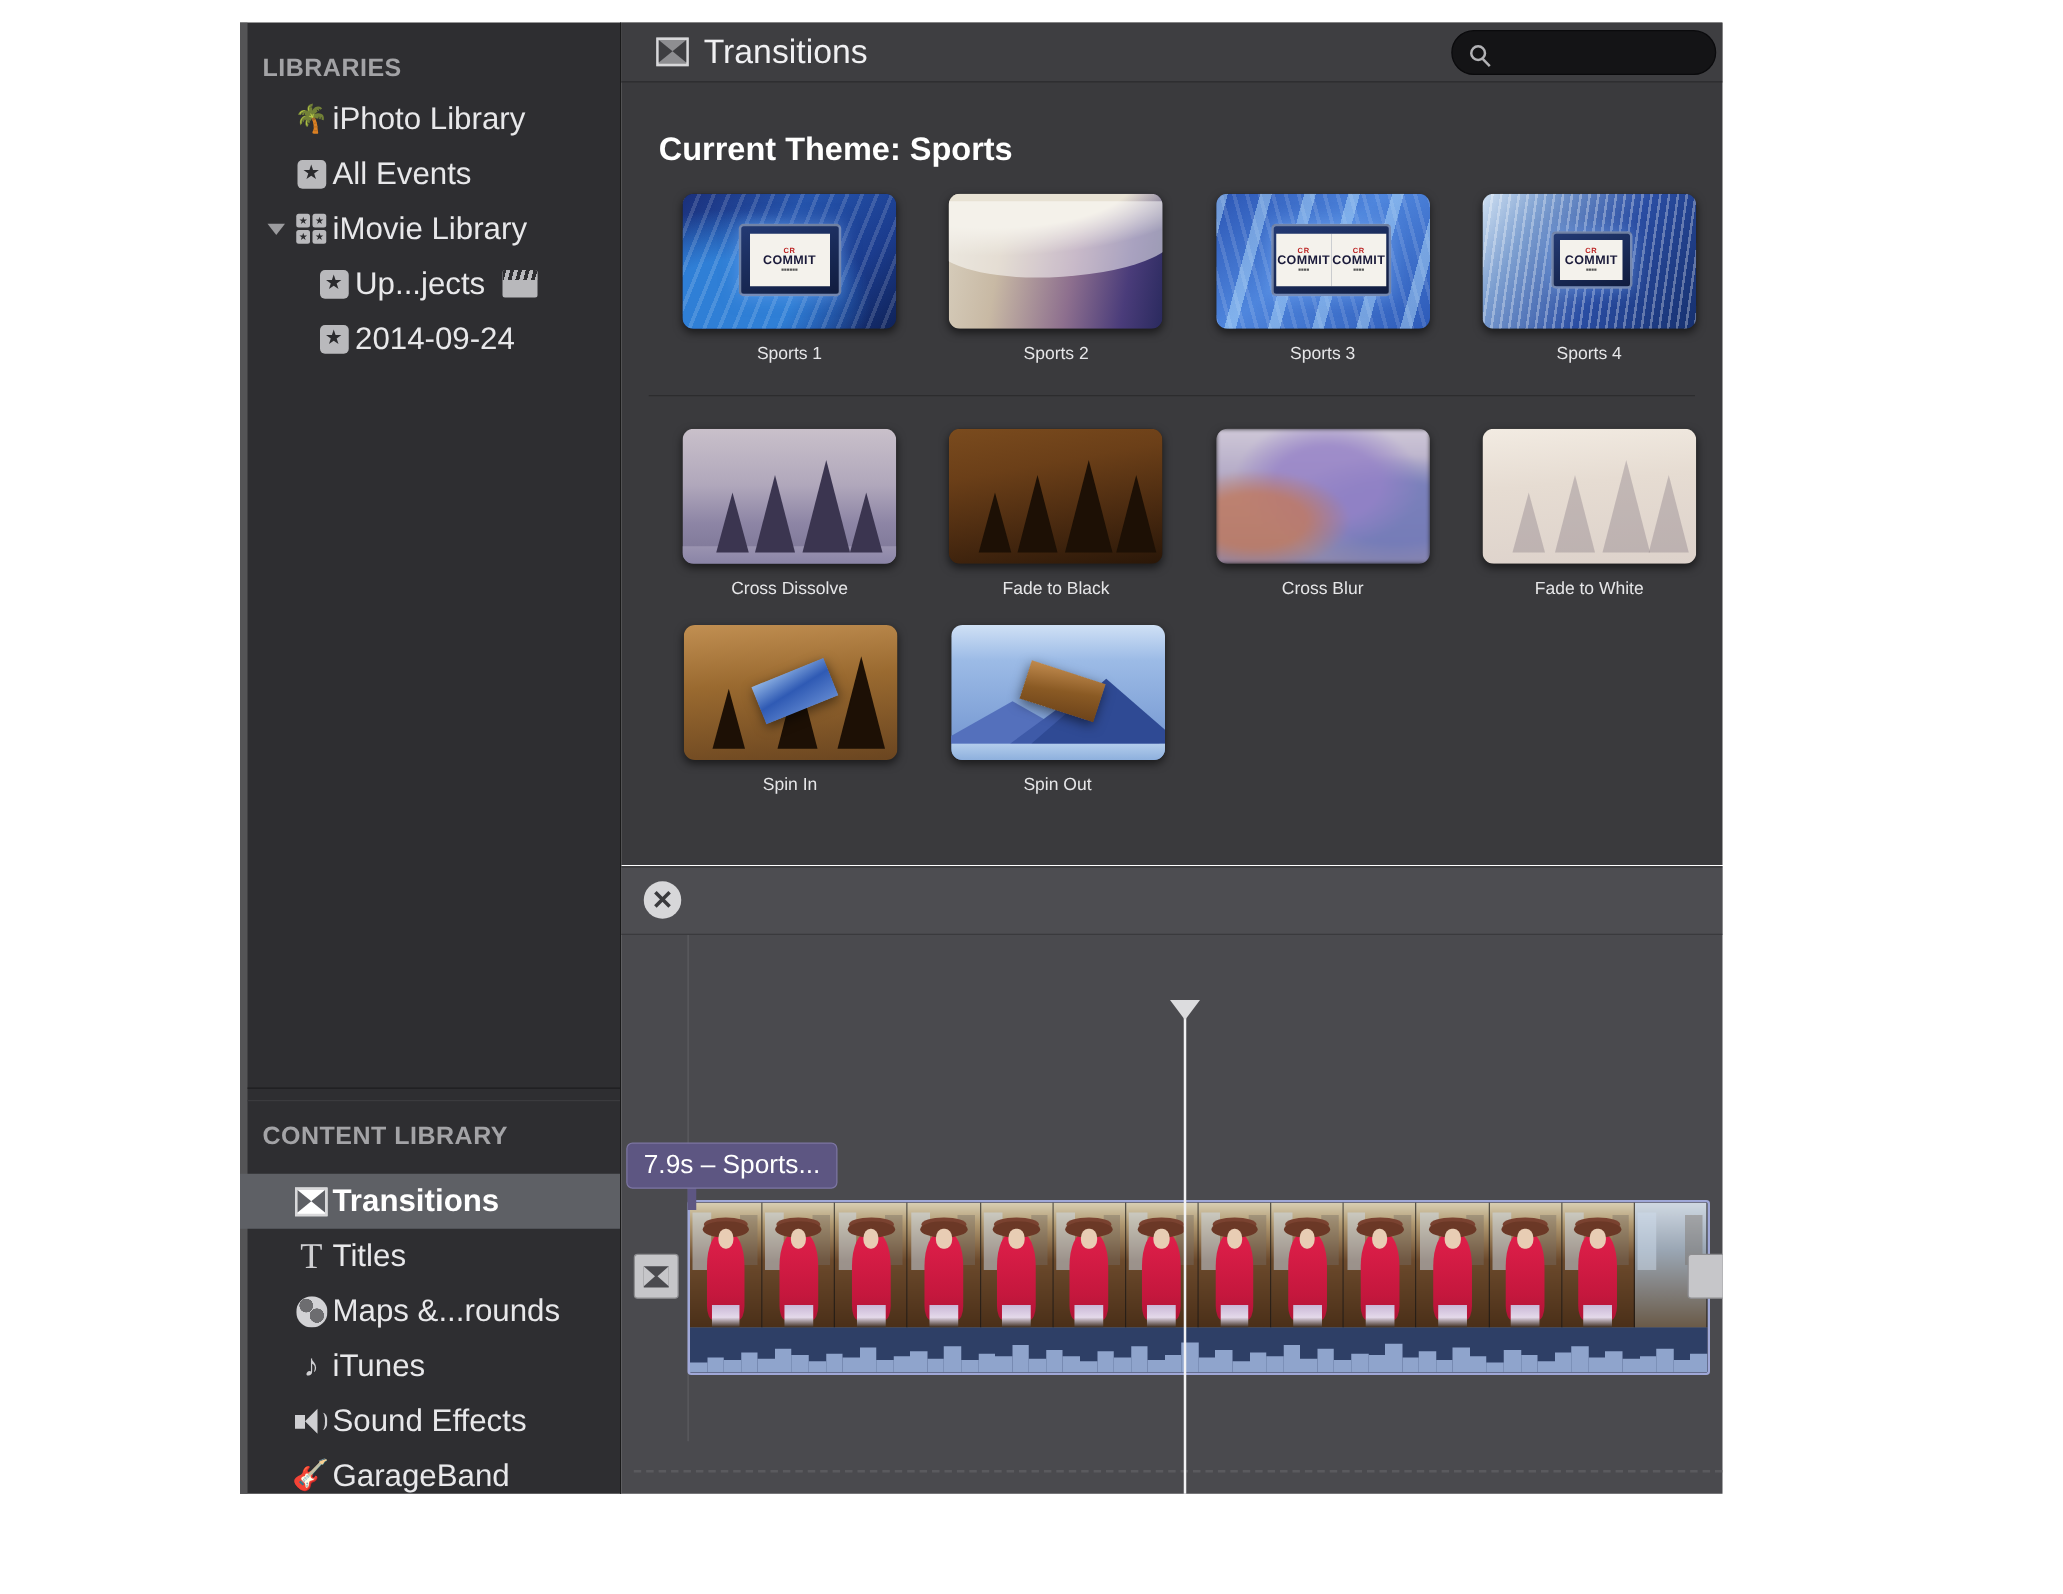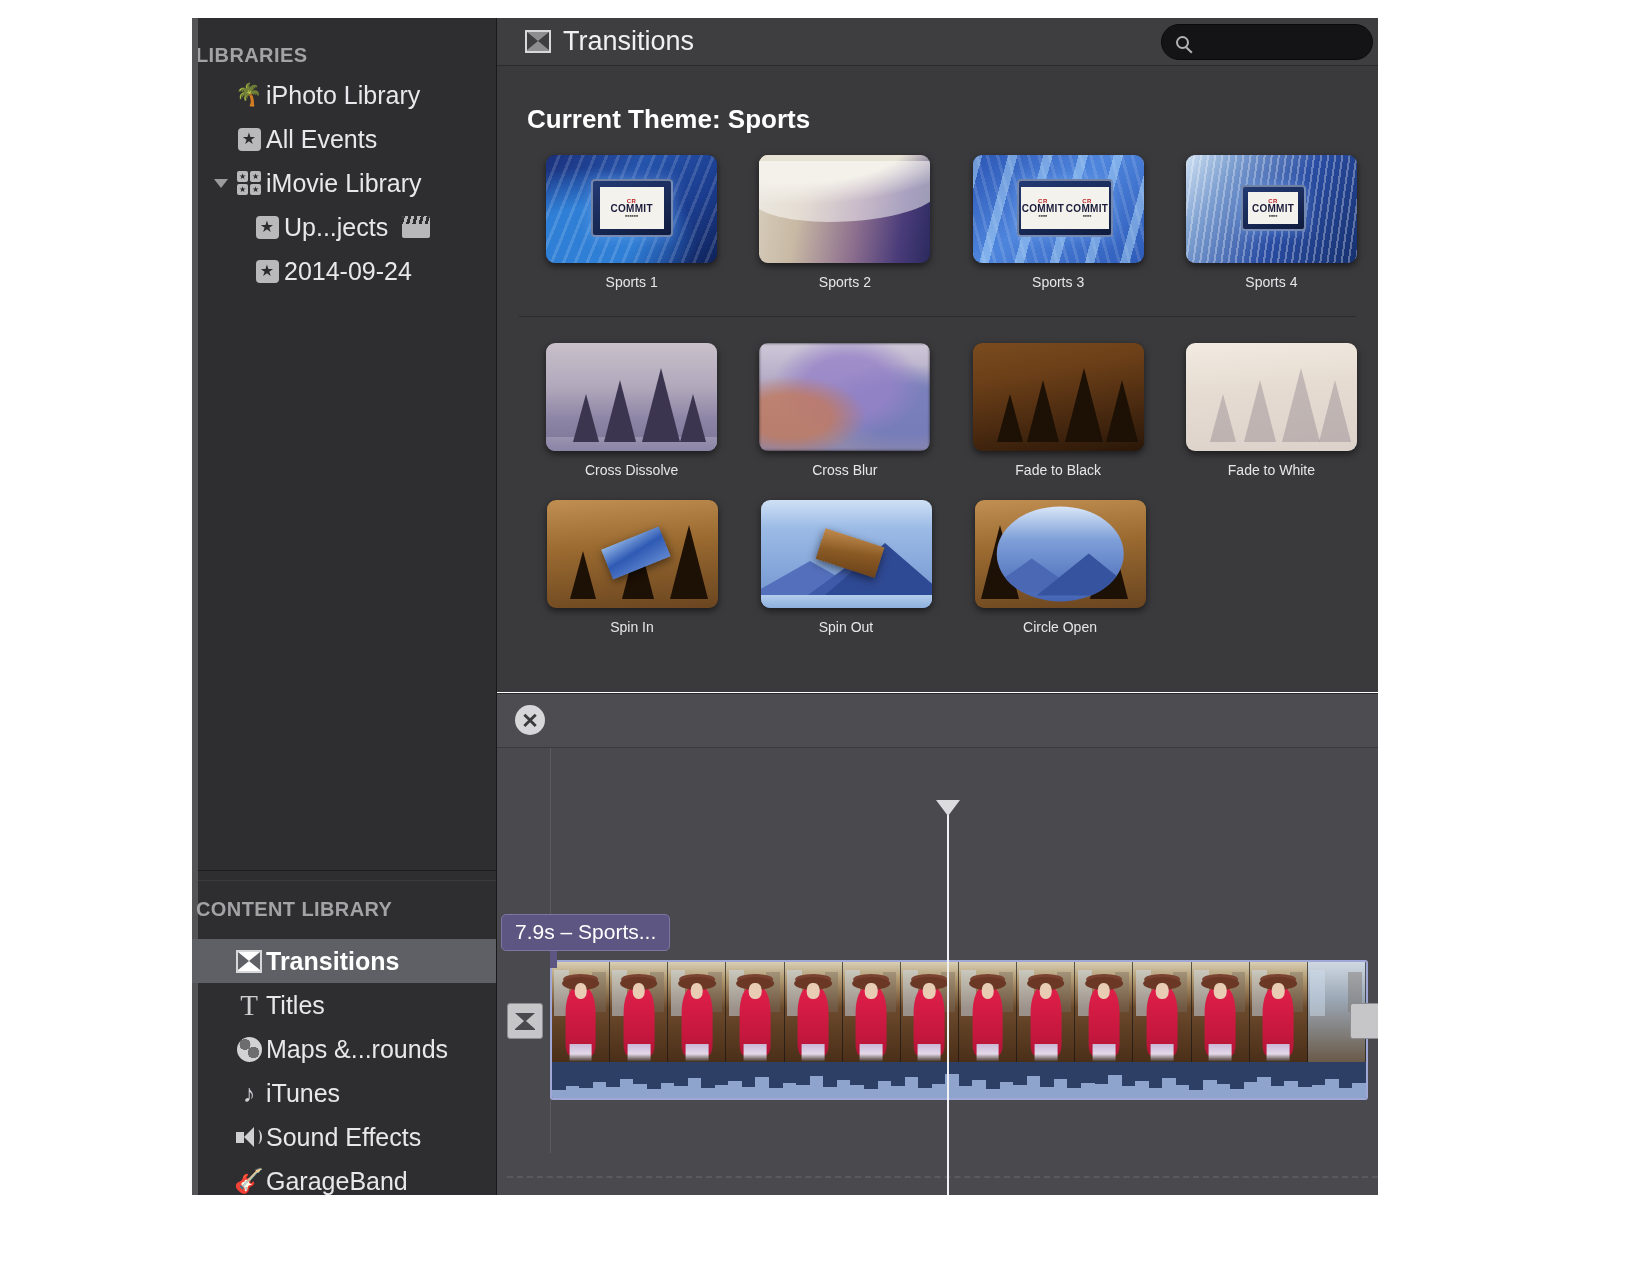--- a/index.html
+++ b/index.html
@@ -27,21 +27,21 @@
   .side-strip {
     position: absolute; left: 0; top: 0;
     width: 6px; height: 100%;
     background: #545456;
   }
   .sec-head {
     color: #a3a3a6;
     font-size: 20px;
     font-weight: bold;
     letter-spacing: 0.4px;
-    padding-left: 4px;
+    padding-left: 18px;
   }
   .lib-list { margin-top: 6px; }
   .row {
     display: flex;
     align-items: center;
     height: 44px;
     padding-left: 18px;
     position: relative;
   }
   .row.sel { background: #5e6065; }
@@ -883,35 +883,35 @@
               <div class="tree" style="left:34%;"></div>
               <div class="tree t3" style="left:56%;"></div>
               <div class="tree t2" style="left:78%;"></div>
             </div>
           </div>
           <div class="tlabel">Cross Dissolve</div>
         </div>
 
         <div class="cell">
           <div class="thumb">
-            <div class="art-blur"></div>
-          </div>
-          <div class="tlabel">Cross Blur</div>
-        </div>
-
-        <div class="cell">
-          <div class="thumb">
             <div class="art-black">
               <div class="tree t2" style="left:14%;"></div>
               <div class="tree" style="left:32%;"></div>
               <div class="tree t3" style="left:54%;"></div>
               <div class="tree" style="left:78%;"></div>
             </div>
           </div>
           <div class="tlabel">Fade to Black</div>
+        </div>
+
+        <div class="cell">
+          <div class="thumb">
+            <div class="art-blur"></div>
+          </div>
+          <div class="tlabel">Cross Blur</div>
         </div>
 
         <div class="cell">
           <div class="thumb">
             <div class="art-white">
               <div class="tree t2" style="left:14%;"></div>
               <div class="tree" style="left:34%;"></div>
               <div class="tree t3" style="left:56%;"></div>
               <div class="tree" style="left:78%;"></div>
             </div>
@@ -939,33 +939,20 @@
               <div class="mt m2" style="left:-6%;"></div>
               <div class="mt" style="left:28%;"></div>
               <div class="mt m3" style="right:-8%;"></div>
               <div class="water"></div>
             </div>
             <div class="spin-rect brown"></div>
           </div>
           <div class="tlabel">Spin Out</div>
         </div>
 
-        <div class="cell">
-          <div class="thumb">
-            <div class="art-black" style="background:linear-gradient(175deg,#c18f52 0%,#9a6a30 42%,#6a4520 100%);">
-              <div class="tree t3" style="left:4%;"></div>
-              <div class="tree t3" style="right:10%;"></div>
-            </div>
-            <div class="circ blue">
-              <div class="mt" style="position:absolute;bottom:10%;left:-10%;width:0;height:0;border-bottom:34px solid #4a68b4;border-left:48px solid transparent;border-right:48px solid transparent;"></div>
-              <div class="mt" style="position:absolute;bottom:6%;right:-14%;width:0;height:0;border-bottom:42px solid #35539e;border-left:52px solid transparent;border-right:52px solid transparent;"></div>
-            </div>
-          </div>
-          <div class="tlabel">Circle Open</div>
-        </div>
 
       </div>
 
     </div>
   </div>
 
   <div class="timeline">
 
     <div class="tl-toolbar">
       <div class="close-btn">✕</div>

